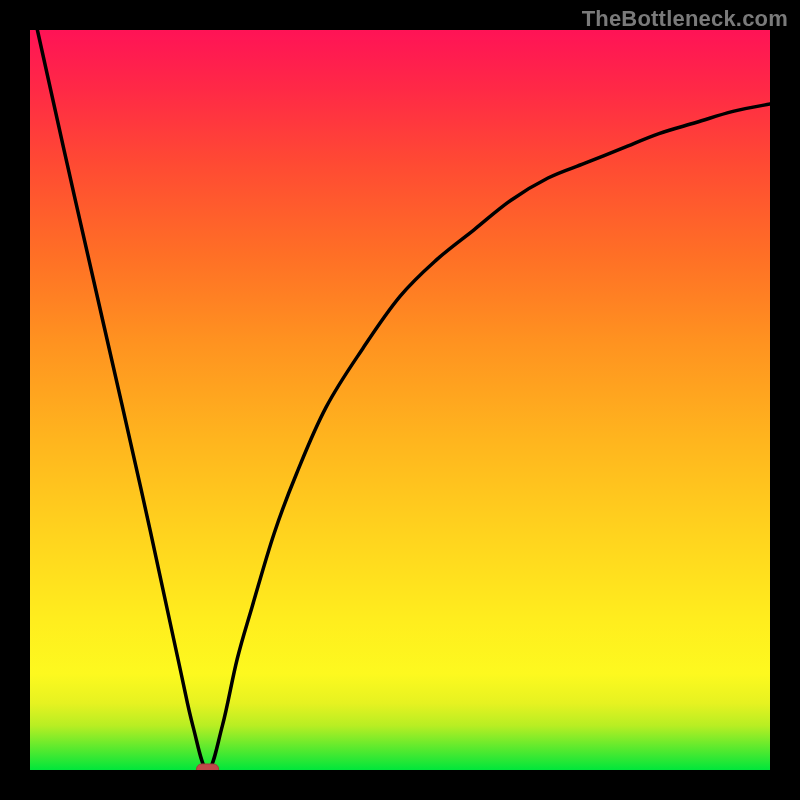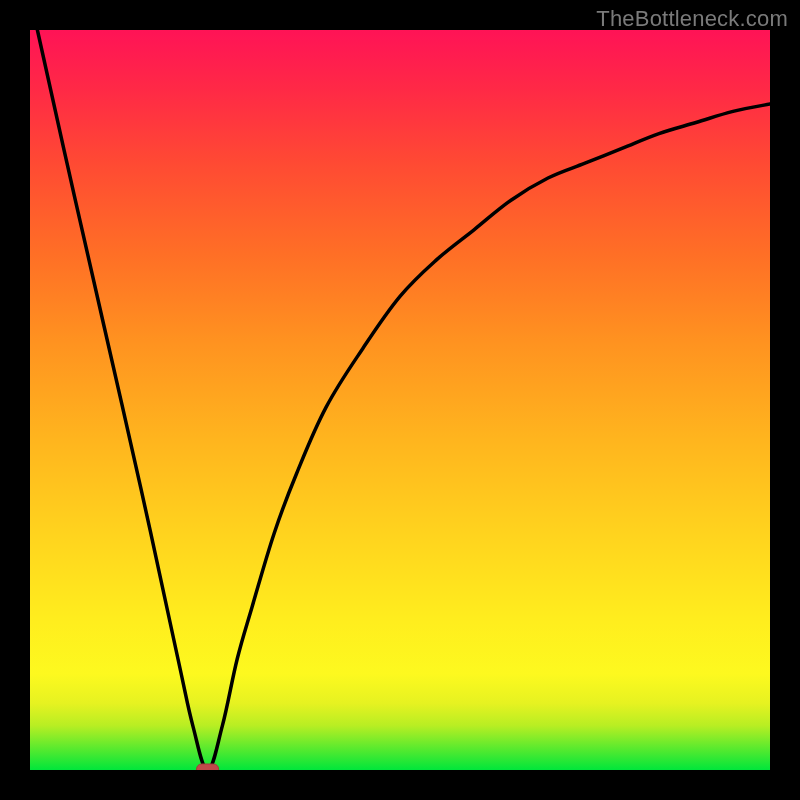--- a/index.html
+++ b/index.html
@@ -40,21 +40,21 @@
       #ff2946 92%,
       #ff1356 100%
     );
   }
   .watermark {
     position: absolute;
     top: 6px;
     right: 12px;
     color: #7a7a7a;
     font-size: 22px;
-    font-weight: 400;
+    font-weight: 700;
     letter-spacing: 0.2px;
     user-select: none;
   }
   svg.curve {
     position: absolute;
     left: 0;
     top: 0;
     width: 740px;
     height: 740px;
   }

